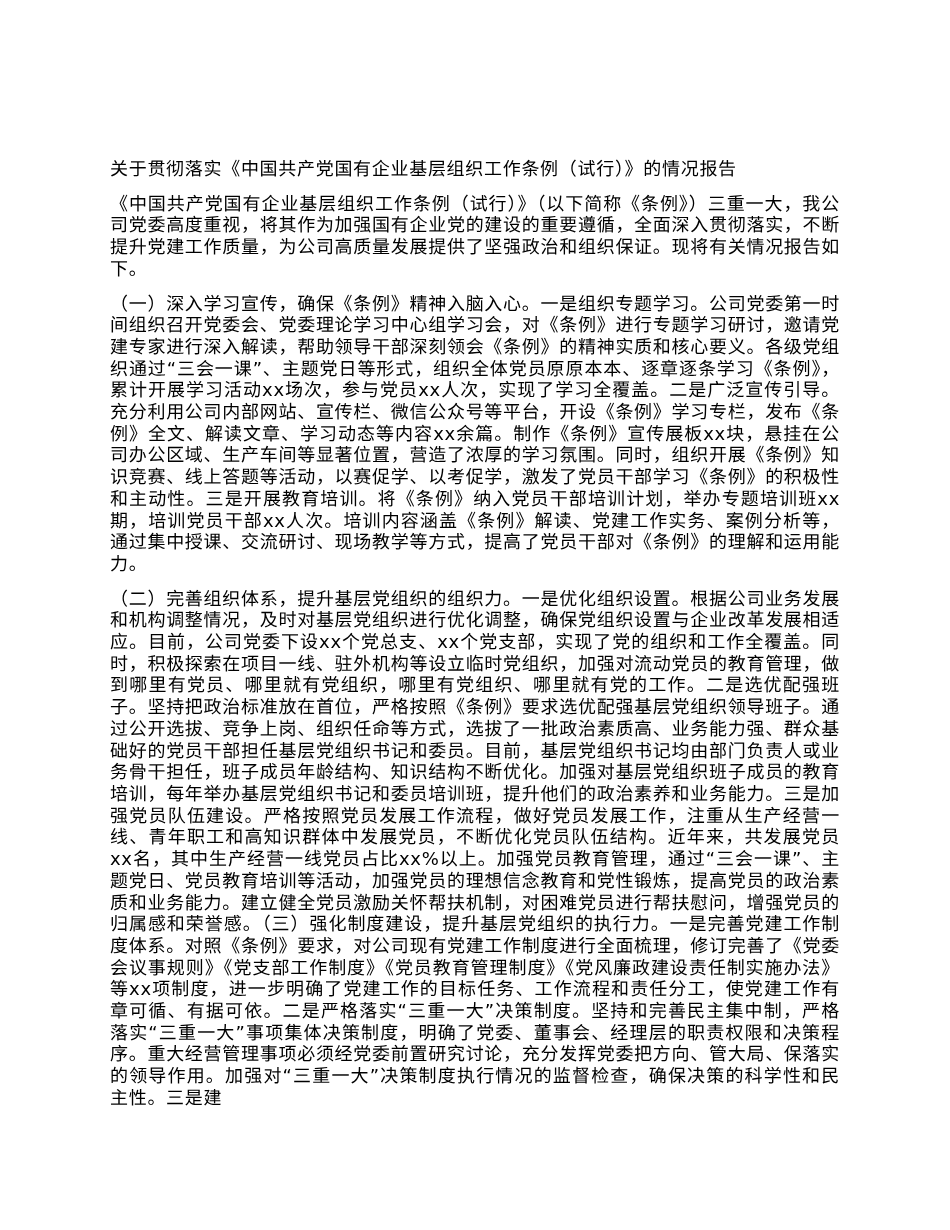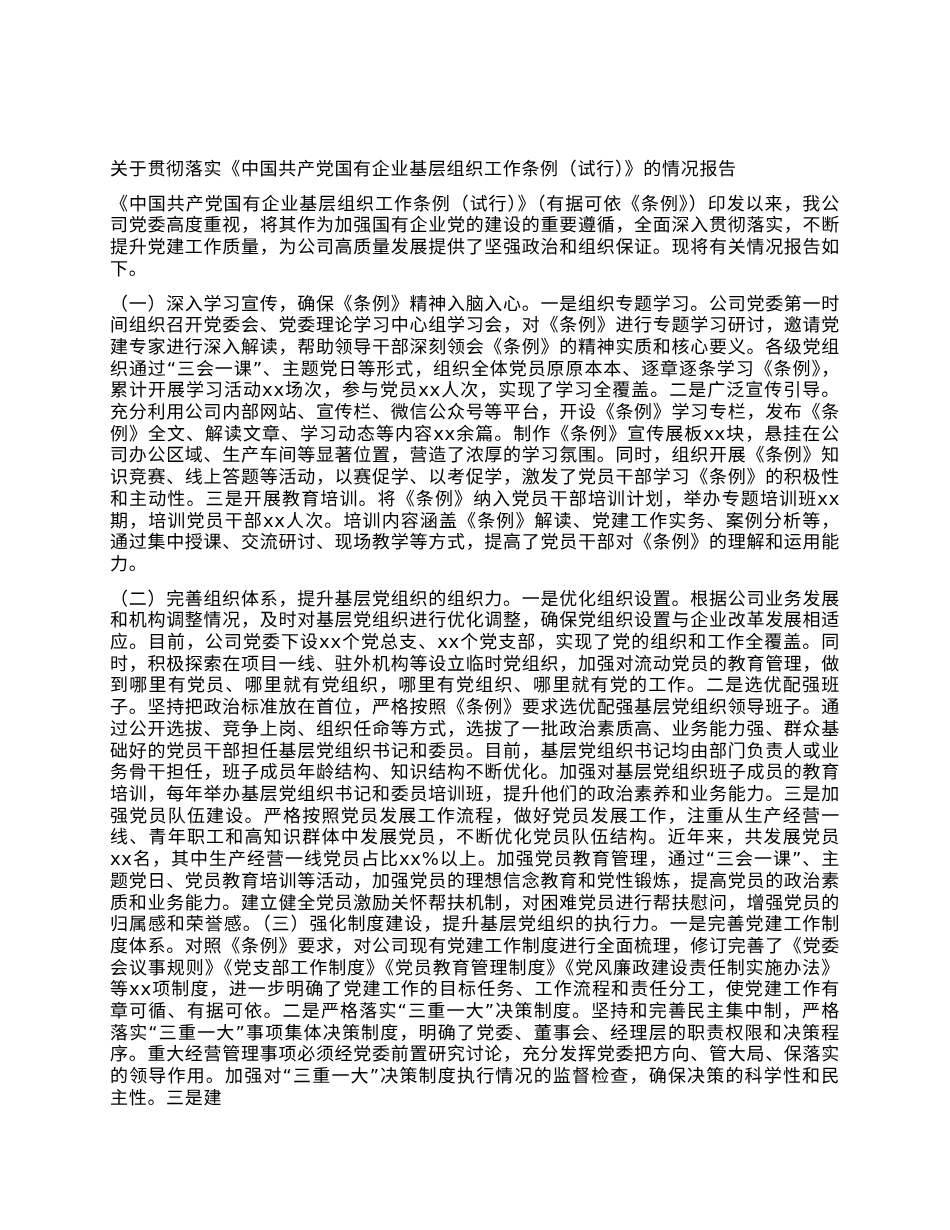--- a/index.html
+++ b/index.html
@@ -39,19 +39,19 @@
     text-align: justify;
     text-justify: inter-ideograph;
   }
 </style>
 </head>
 <body>
 
 <div class="page">
   <h1 class="doc-title">关于贯彻落实《中国共产党国有企业基层组织工作条例（试行）》的情况报告</h1>
 
-  <p class="doc-para">《中国共产党国有企业基层组织工作条例（试行）》（有据可依《条例》）印发以来，我公司党委高度重视，将其作为加强国有企业党的建设的重要遵循，全面深入贯彻落实，不断提升党建工作质量，为公司高质量发展提供了坚强政治和组织保证。现将有关情况报告如下。</p>
+  <p class="doc-para">《中国共产党国有企业基层组织工作条例（试行）》（以下简称《条例》）三重一大，我公司党委高度重视，将其作为加强国有企业党的建设的重要遵循，全面深入贯彻落实，不断提升党建工作质量，为公司高质量发展提供了坚强政治和组织保证。现将有关情况报告如下。</p>
 
 
   <p class="doc-para">（一）深入学习宣传，确保《条例》精神入脑入心。一是组织专题学习。公司党委第一时间组织召开党委会、党委理论学习中心组学习会，对《条例》进行专题学习研讨，邀请党建专家进行深入解读，帮助领导干部深刻领会《条例》的精神实质和核心要义。各级党组织通过“三会一课”、主题党日等形式，组织全体党员原原本本、逐章逐条学习《条例》，累计开展学习活动xx场次，参与党员xx人次，实现了学习全覆盖。二是广泛宣传引导。充分利用公司内部网站、宣传栏、微信公众号等平台，开设《条例》学习专栏，发布《条例》全文、解读文章、学习动态等内容xx余篇。制作《条例》宣传展板xx块，悬挂在公司办公区域、生产车间等显著位置，营造了浓厚的学习氛围。同时，组织开展《条例》知识竞赛、线上答题等活动，以赛促学、以考促学，激发了党员干部学习《条例》的积极性和主动性。三是开展教育培训。将《条例》纳入党员干部培训计划，举办专题培训班xx期，培训党员干部xx人次。培训内容涵盖《条例》解读、党建工作实务、案例分析等，通过集中授课、交流研讨、现场教学等方式，提高了党员干部对《条例》的理解和运用能力。</p>
 
   <p class="doc-para">（二）完善组织体系，提升基层党组织的组织力。一是优化组织设置。根据公司业务发展和机构调整情况，及时对基层党组织进行优化调整，确保党组织设置与企业改革发展相适应。目前，公司党委下设xx个党总支、xx个党支部，实现了党的组织和工作全覆盖。同时，积极探索在项目一线、驻外机构等设立临时党组织，加强对流动党员的教育管理，做到哪里有党员、哪里就有党组织，哪里有党组织、哪里就有党的工作。二是选优配强班子。坚持把政治标准放在首位，严格按照《条例》要求选优配强基层党组织领导班子。通过公开选拔、竞争上岗、组织任命等方式，选拔了一批政治素质高、业务能力强、群众基础好的党员干部担任基层党组织书记和委员。目前，基层党组织书记均由部门负责人或业务骨干担任，班子成员年龄结构、知识结构不断优化。加强对基层党组织班子成员的教育培训，每年举办基层党组织书记和委员培训班，提升他们的政治素养和业务能力。三是加强党员队伍建设。严格按照党员发展工作流程，做好党员发展工作，注重从生产经营一线、青年职工和高知识群体中发展党员，不断优化党员队伍结构。近年来，共发展党员xx名，其中生产经营一线党员占比xx%以上。加强党员教育管理，通过“三会一课”、主题党日、党员教育培训等活动，加强党员的理想信念教育和党性锻炼，提高党员的政治素质和业务能力。建立健全党员激励关怀帮扶机制，对困难党员进行帮扶慰问，增强党员的归属感和荣誉感。（三）强化制度建设，提升基层党组织的执行力。一是完善党建工作制度体系。对照《条例》要求，对公司现有党建工作制度进行全面梳理，修订完善了《党委会议事规则》《党支部工作制度》《党员教育管理制度》《党风廉政建设责任制实施办法》等xx项制度，进一步明确了党建工作的目标任务、工作流程和责任分工，使党建工作有章可循、有据可依。二是严格落实“三重一大”决策制度。坚持和完善民主集中制，严格落实“三重一大”事项集体决策制度，明确了党委、董事会、经理层的职责权限和决策程序。重大经营管理事项必须经党委前置研究讨论，充分发挥党委把方向、管大局、保落实的领导作用。加强对“三重一大”决策制度执行情况的监督检查，确保决策的科学性和民主性。三是建</p>
 </div>
 
 </body></html>

